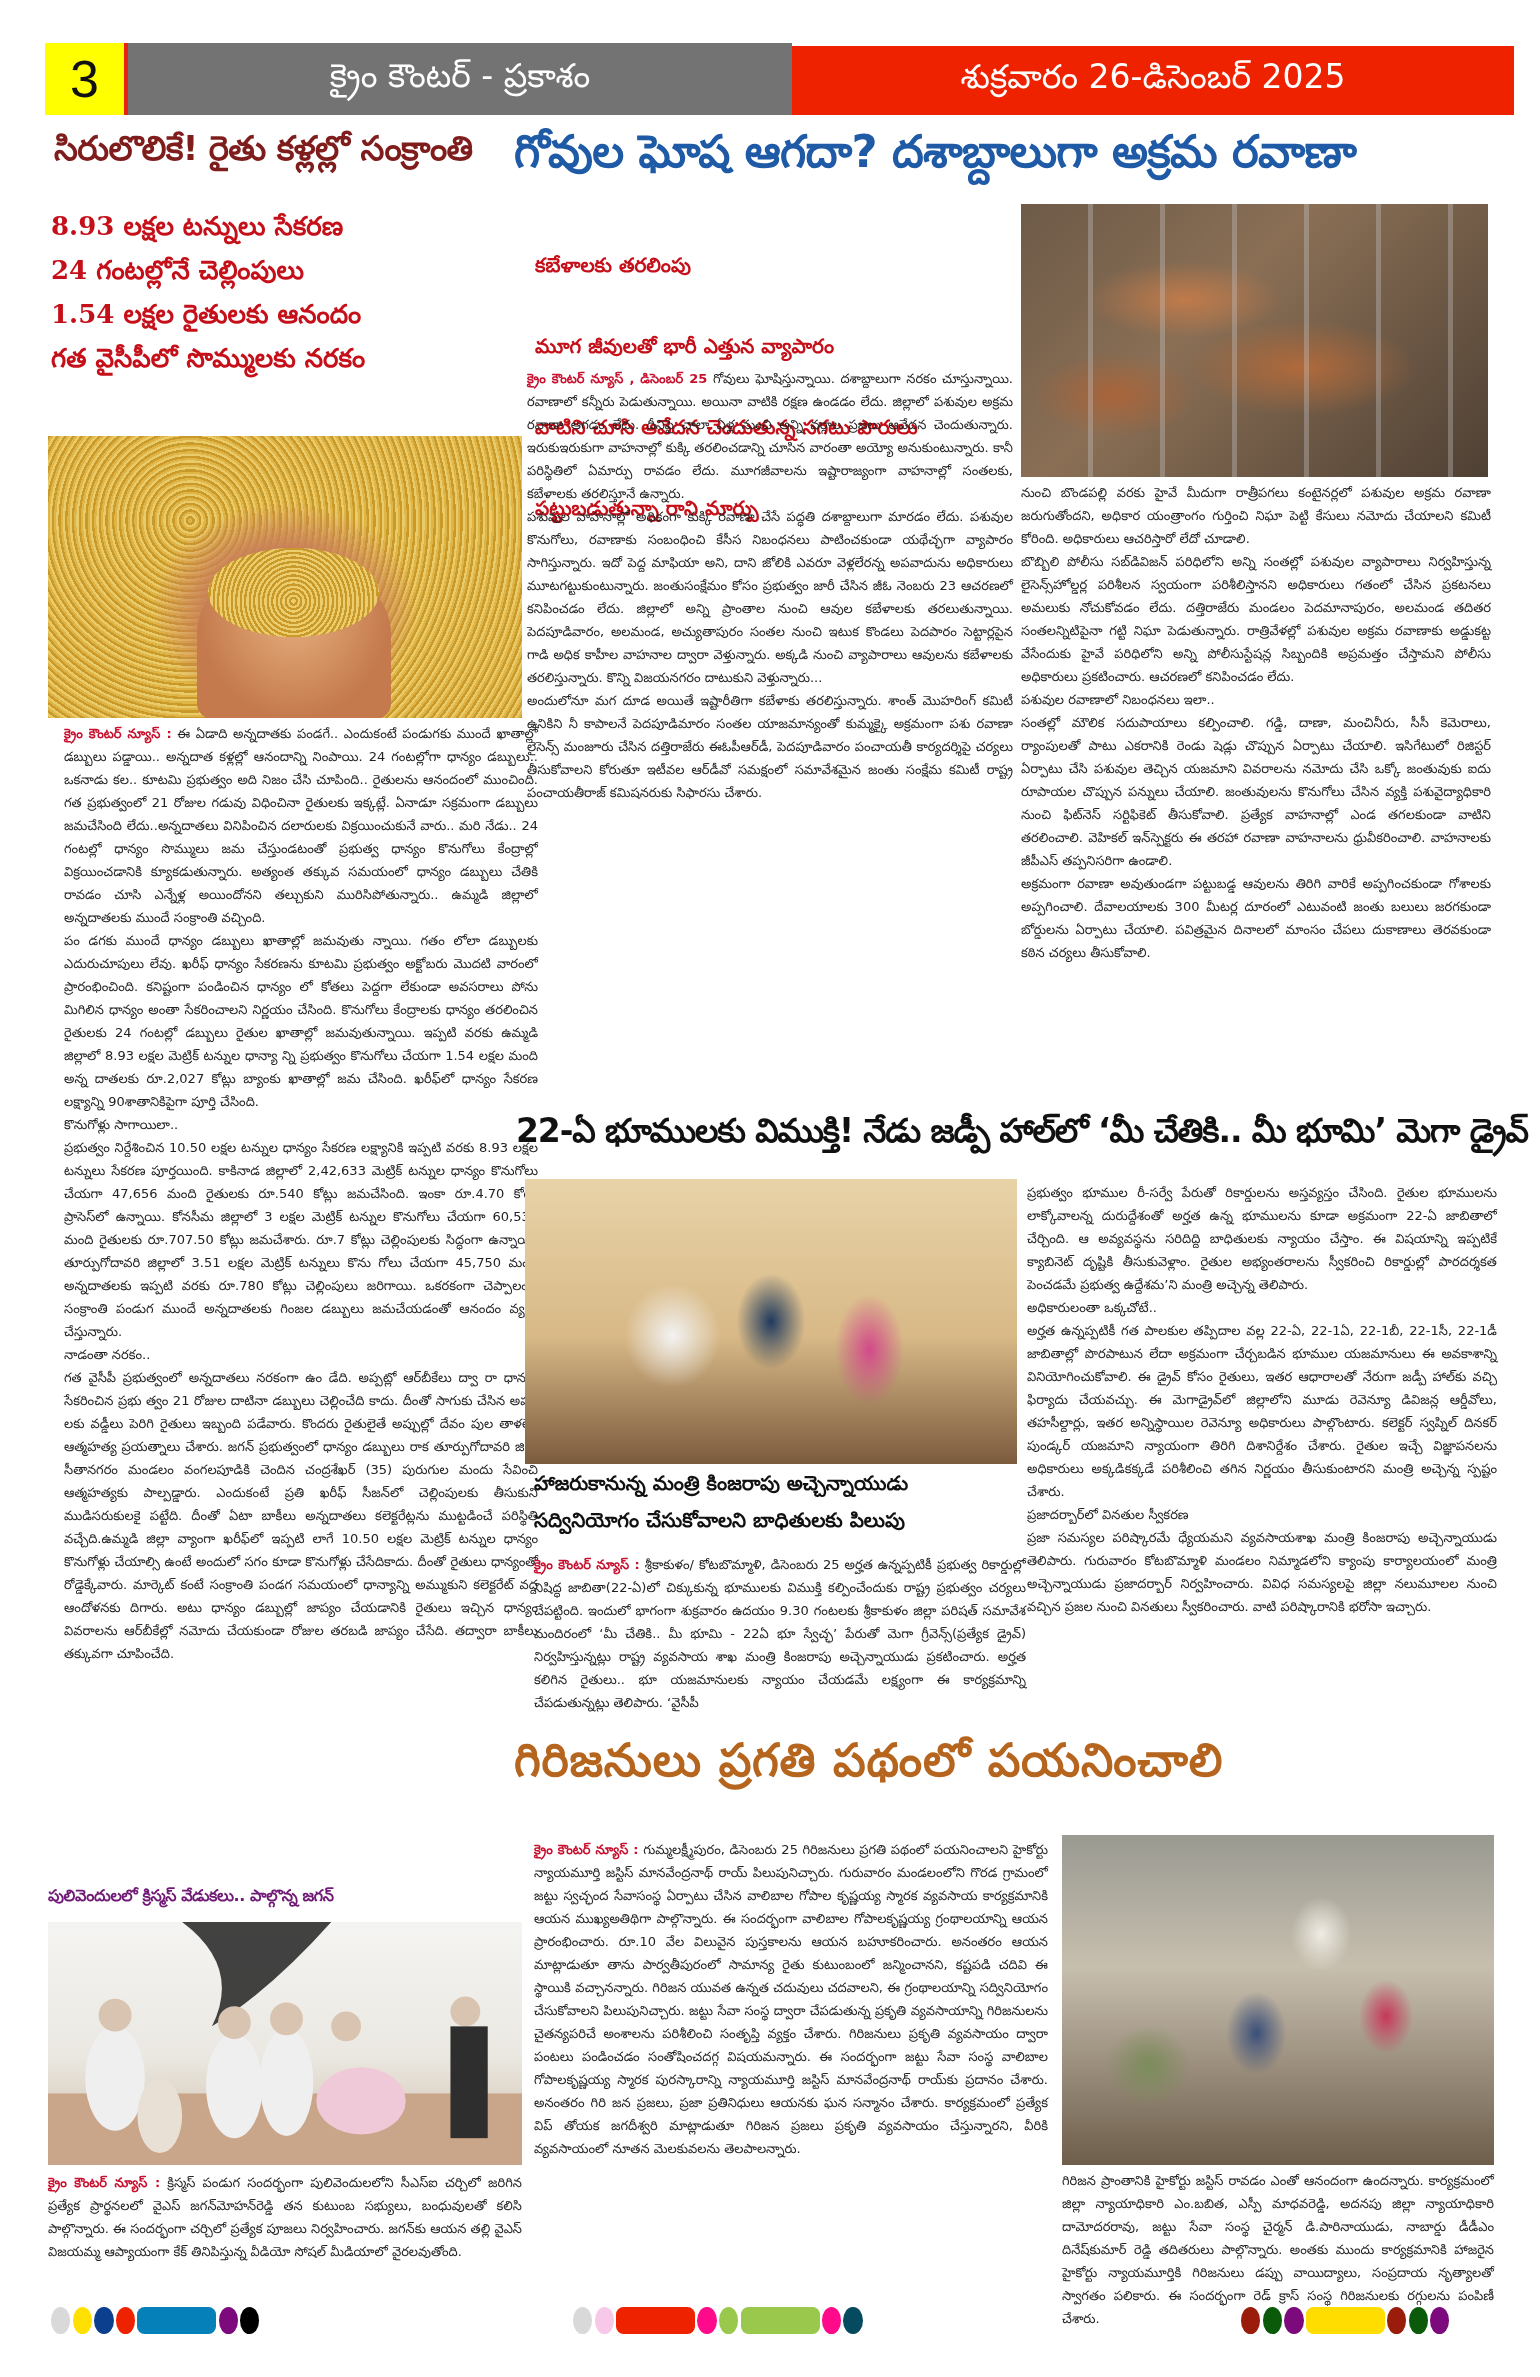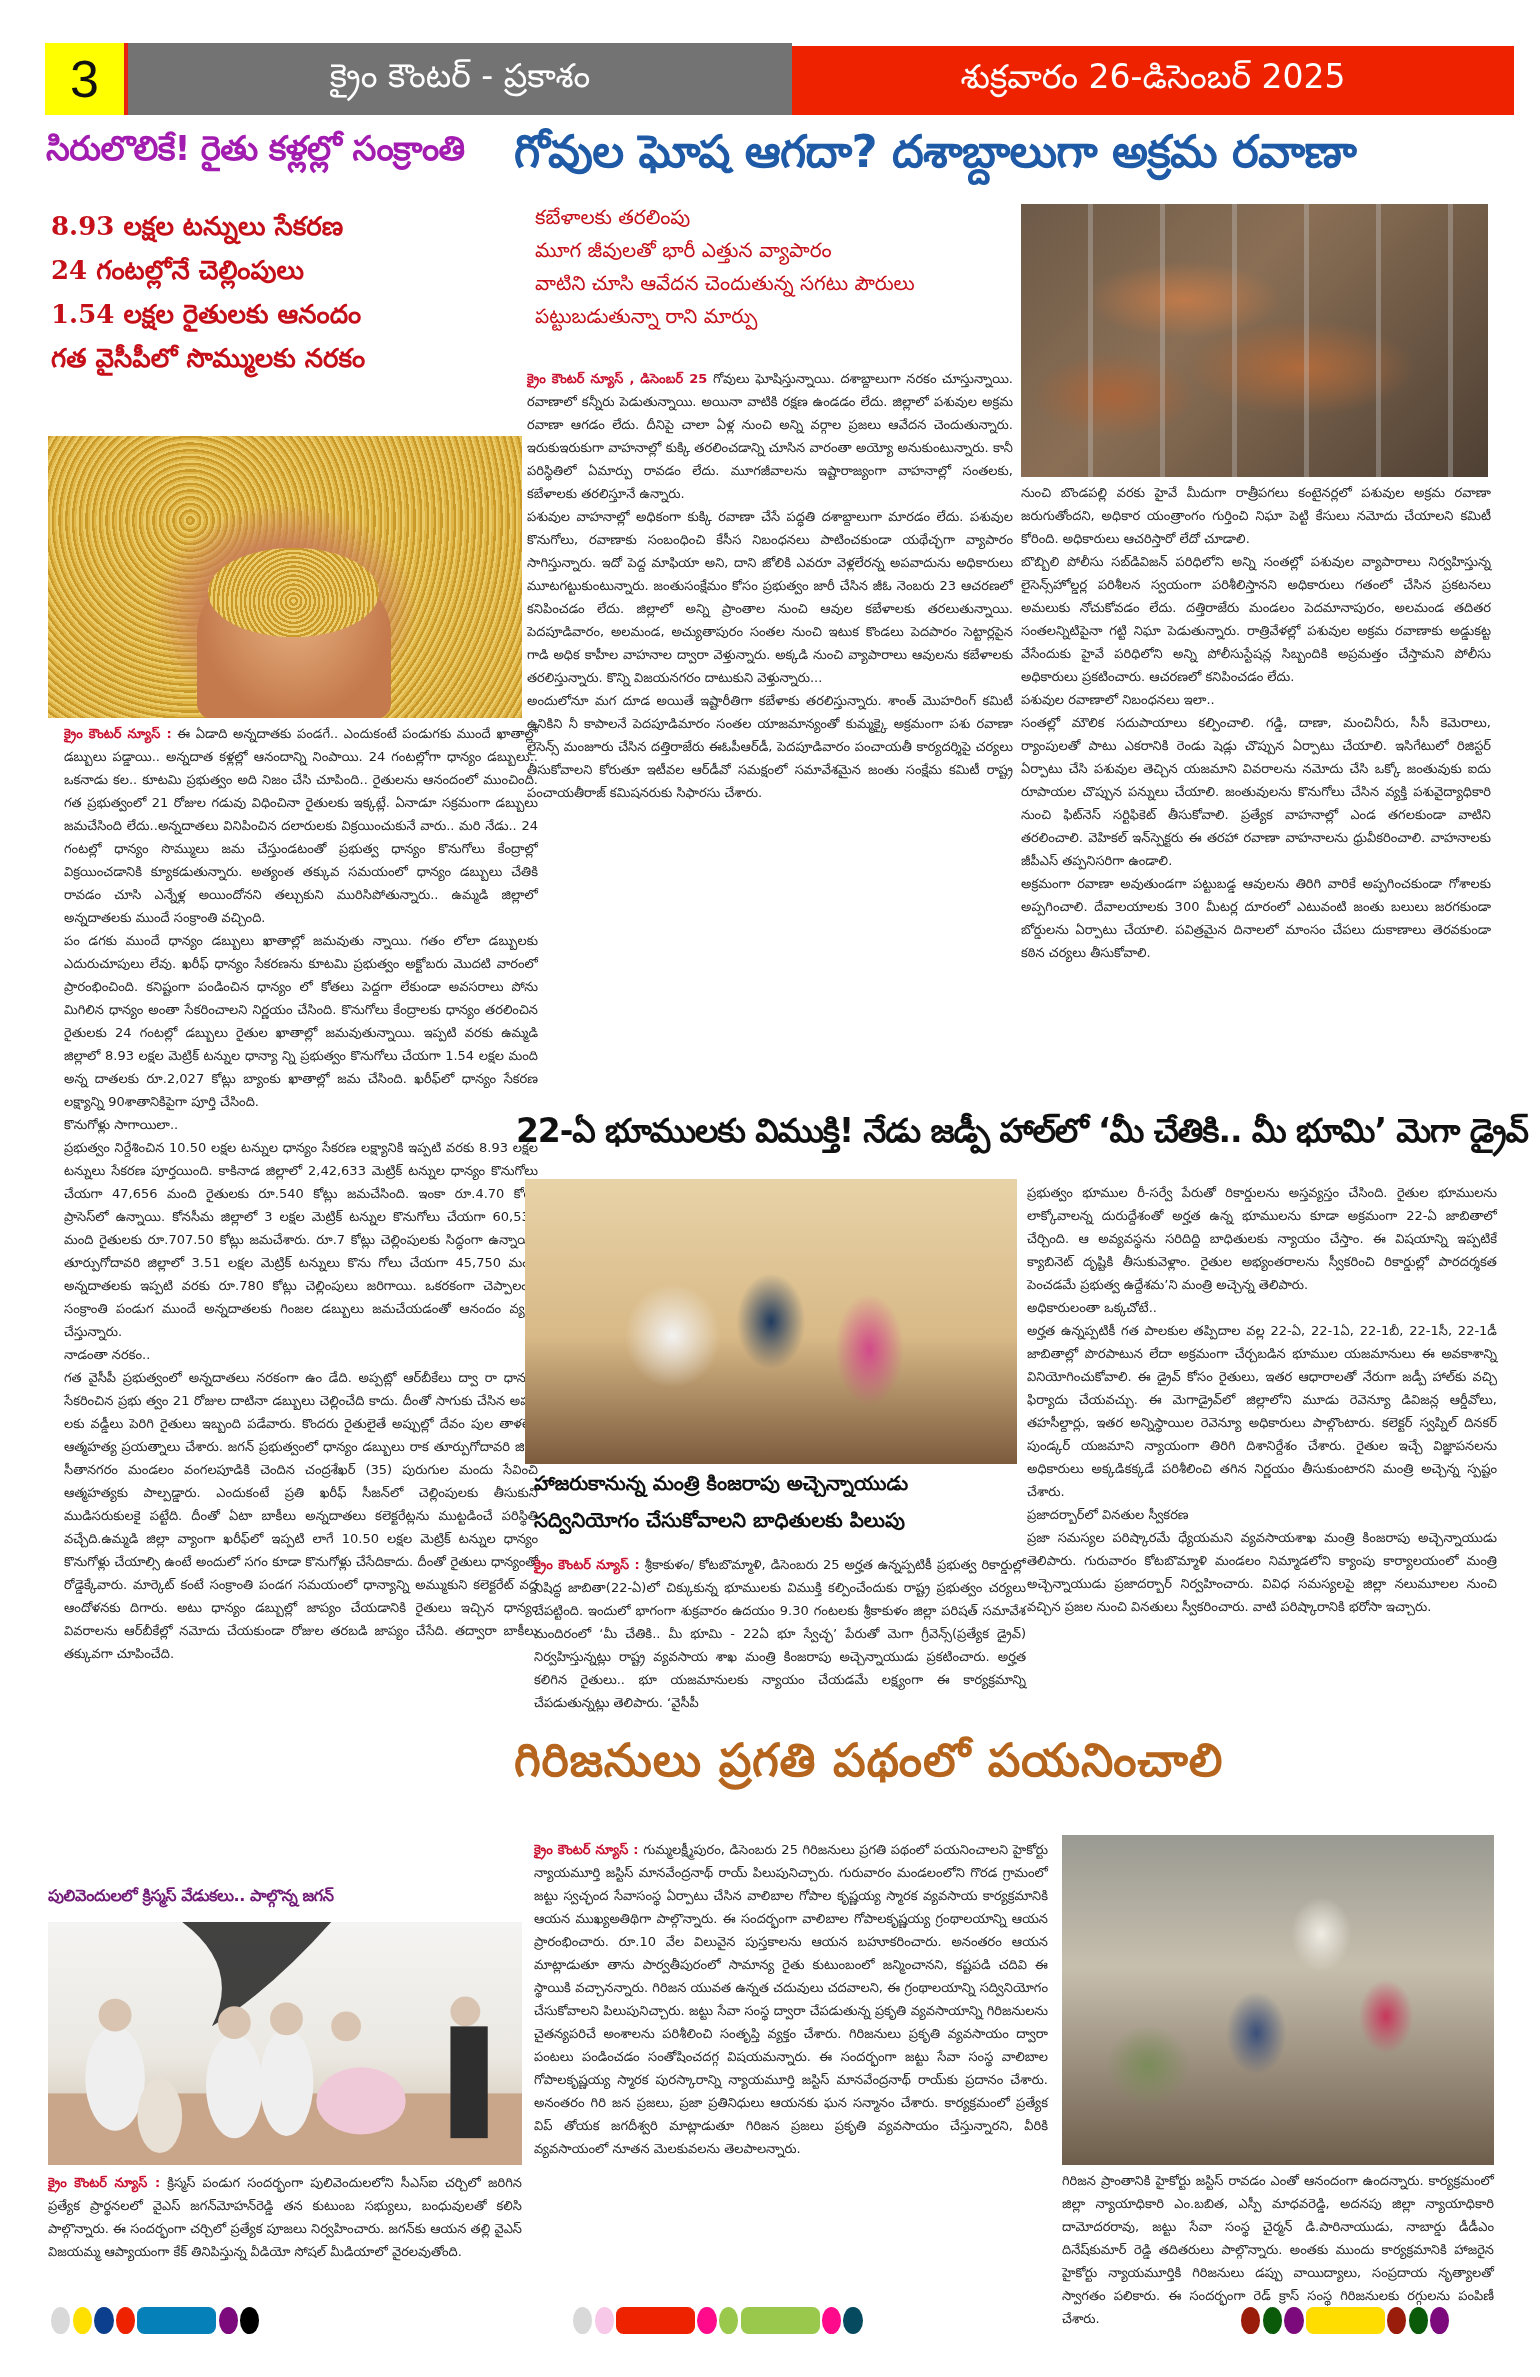--- a/index.html
+++ b/index.html
@@ -13,42 +13,42 @@
   .mh-date { flex: 1; height: 69px; margin-top: 3px; background: #ef2200; color: #fff; display: flex; align-items: center; justify-content: center; font-size: 33px; }
 
   
   .abs { position: absolute; }
   .body-text { font-size: 13px; line-height: 23px; color: #222; text-align: justify; font-family: "DejaVu Sans", sans-serif; }
   .body-text p { margin: 0; }
   .dateline { color: #c8102e; font-weight: bold; }
   .photo { position: absolute; overflow: hidden; }
 
   
-  .h-green { left: 46px; top: 128px; width: 477px; font-size: 34px; font-weight: bold; color: #a21caf; white-space: nowrap; letter-spacing: -0.7px; }
+  .h-green { left: 54px; top: 128px; width: 477px; font-size: 34px; font-weight: bold; color: #7f1d1d; white-space: nowrap; letter-spacing: -0.7px; }
   .kickers { left: 51px; top: 185px; width: 470px; margin-top: 19px; }
   .kicker { font-family: "DejaVu Serif", serif; font-weight: bold; color: #c5101a; font-size: 26px; line-height: 44px; white-space: nowrap; }
 
   .rice-photo { left: 48px; top: 436px; width: 474px; height: 282px;
     background:
       radial-gradient(ellipse 40% 55% at 50% 62%, #d99a70 0%, #c98058 40%, transparent 70%),
       repeating-radial-gradient(circle at 30% 30%, #e0b547 0 2.2px, #c99a2a 2.2px 4.5px, #eacb6a 4.5px 6.7px),
       #d9aa3d; }
   .rice-hand { position:absolute; left: 149px; top: 127px; width: 194px; height: 157px; border-radius: 45% 45% 10% 10%; background: radial-gradient(ellipse at 50% 30%, #e7b07f, #c47a4c 70%); }
   .rice-grains { position:absolute; left: 160px; top: 112px; width: 171px; height: 89px; border-radius: 50%; background: repeating-radial-gradient(circle at 50% 60%, #eccd6e 0 2.2px, #c99929 2.2px 4.5px); }
 
   .left-body { left: 48px; top: 722px; width: 474px; margin-left: 16px; }
 
   .h-black-left { left: 48px; top: 1886px; width: 474px; font-size: 16px; font-weight: bold; color: #701a75; white-space: nowrap; letter-spacing: -0.4px; }
   .xmas-photo { left: 48px; top: 1922px; width: 474px; height: 243px; background: linear-gradient(180deg, #f4f4f2 0%, #ebe8e2 55%, #c9b8a0 100%); }
   .xmas-body { left: 48px; top: 2171px; width: 474px; }
 
   
   .h-blue { left: 514px; top: 125px; width: 992px; font-size: 45px; font-weight: bold; color: #1f5aa6; white-space: nowrap; letter-spacing: -0.7px; }
   .subheads { left: 535px; top: 201px; width: 477px; }
-  .subhead { color: #c5101a; font-size: 20px; line-height: 33px; font-weight: normal; white-space: nowrap; }
+  .subhead { color: #c5101a; font-size: 20px; line-height: 33px; font-weight: bold; white-space: nowrap; margin-top: 48px; }
   .cow-photo { left: 1021px; top: 204px; width: 467px; height: 273px;
     background:
       radial-gradient(ellipse 30% 20% at 35% 35%, #c07a4a, transparent 70%),
       radial-gradient(ellipse 35% 25% at 60% 60%, #b06a3b, transparent 70%),
       radial-gradient(ellipse 25% 22% at 20% 70%, #a8643a, transparent 70%),
       linear-gradient(135deg, #6d5a48 0%, #8a6f55 40%, #4e4034 100%); }
   .cow-rails { position:absolute; inset:0; background: repeating-linear-gradient(90deg, transparent 0 67px, rgba(200,200,200,0.35) 67px 72px); }
   .cow-body-l { left: 514px; top: 367px; width: 499px; padding-left: 13px; }
   .cow-body-r { left: 1021px; top: 481px; width: 470px; }
 

